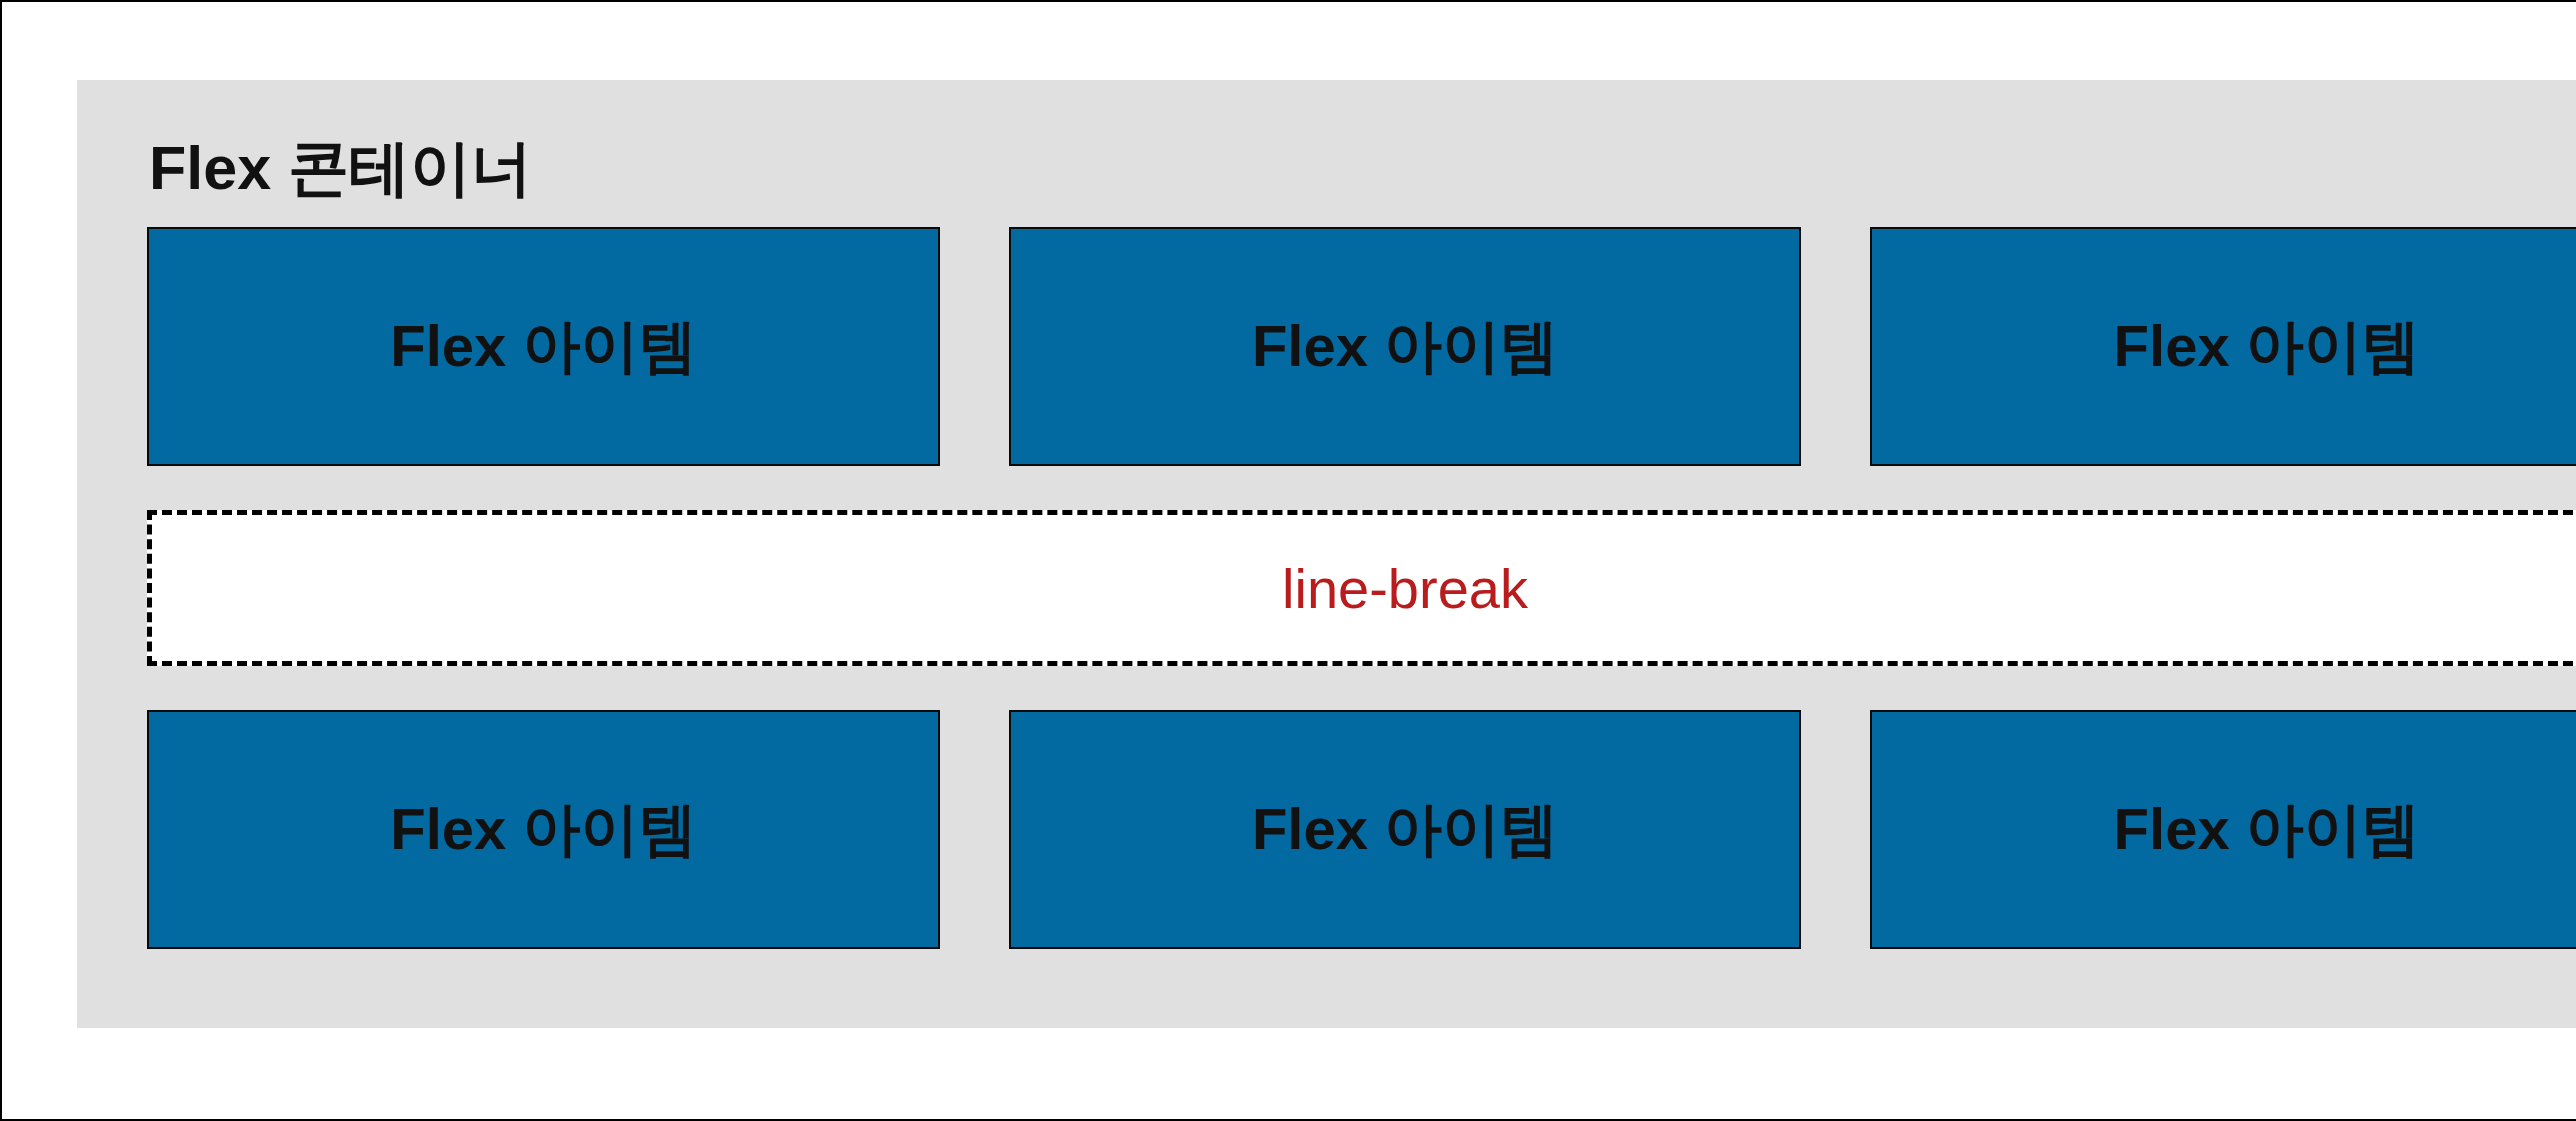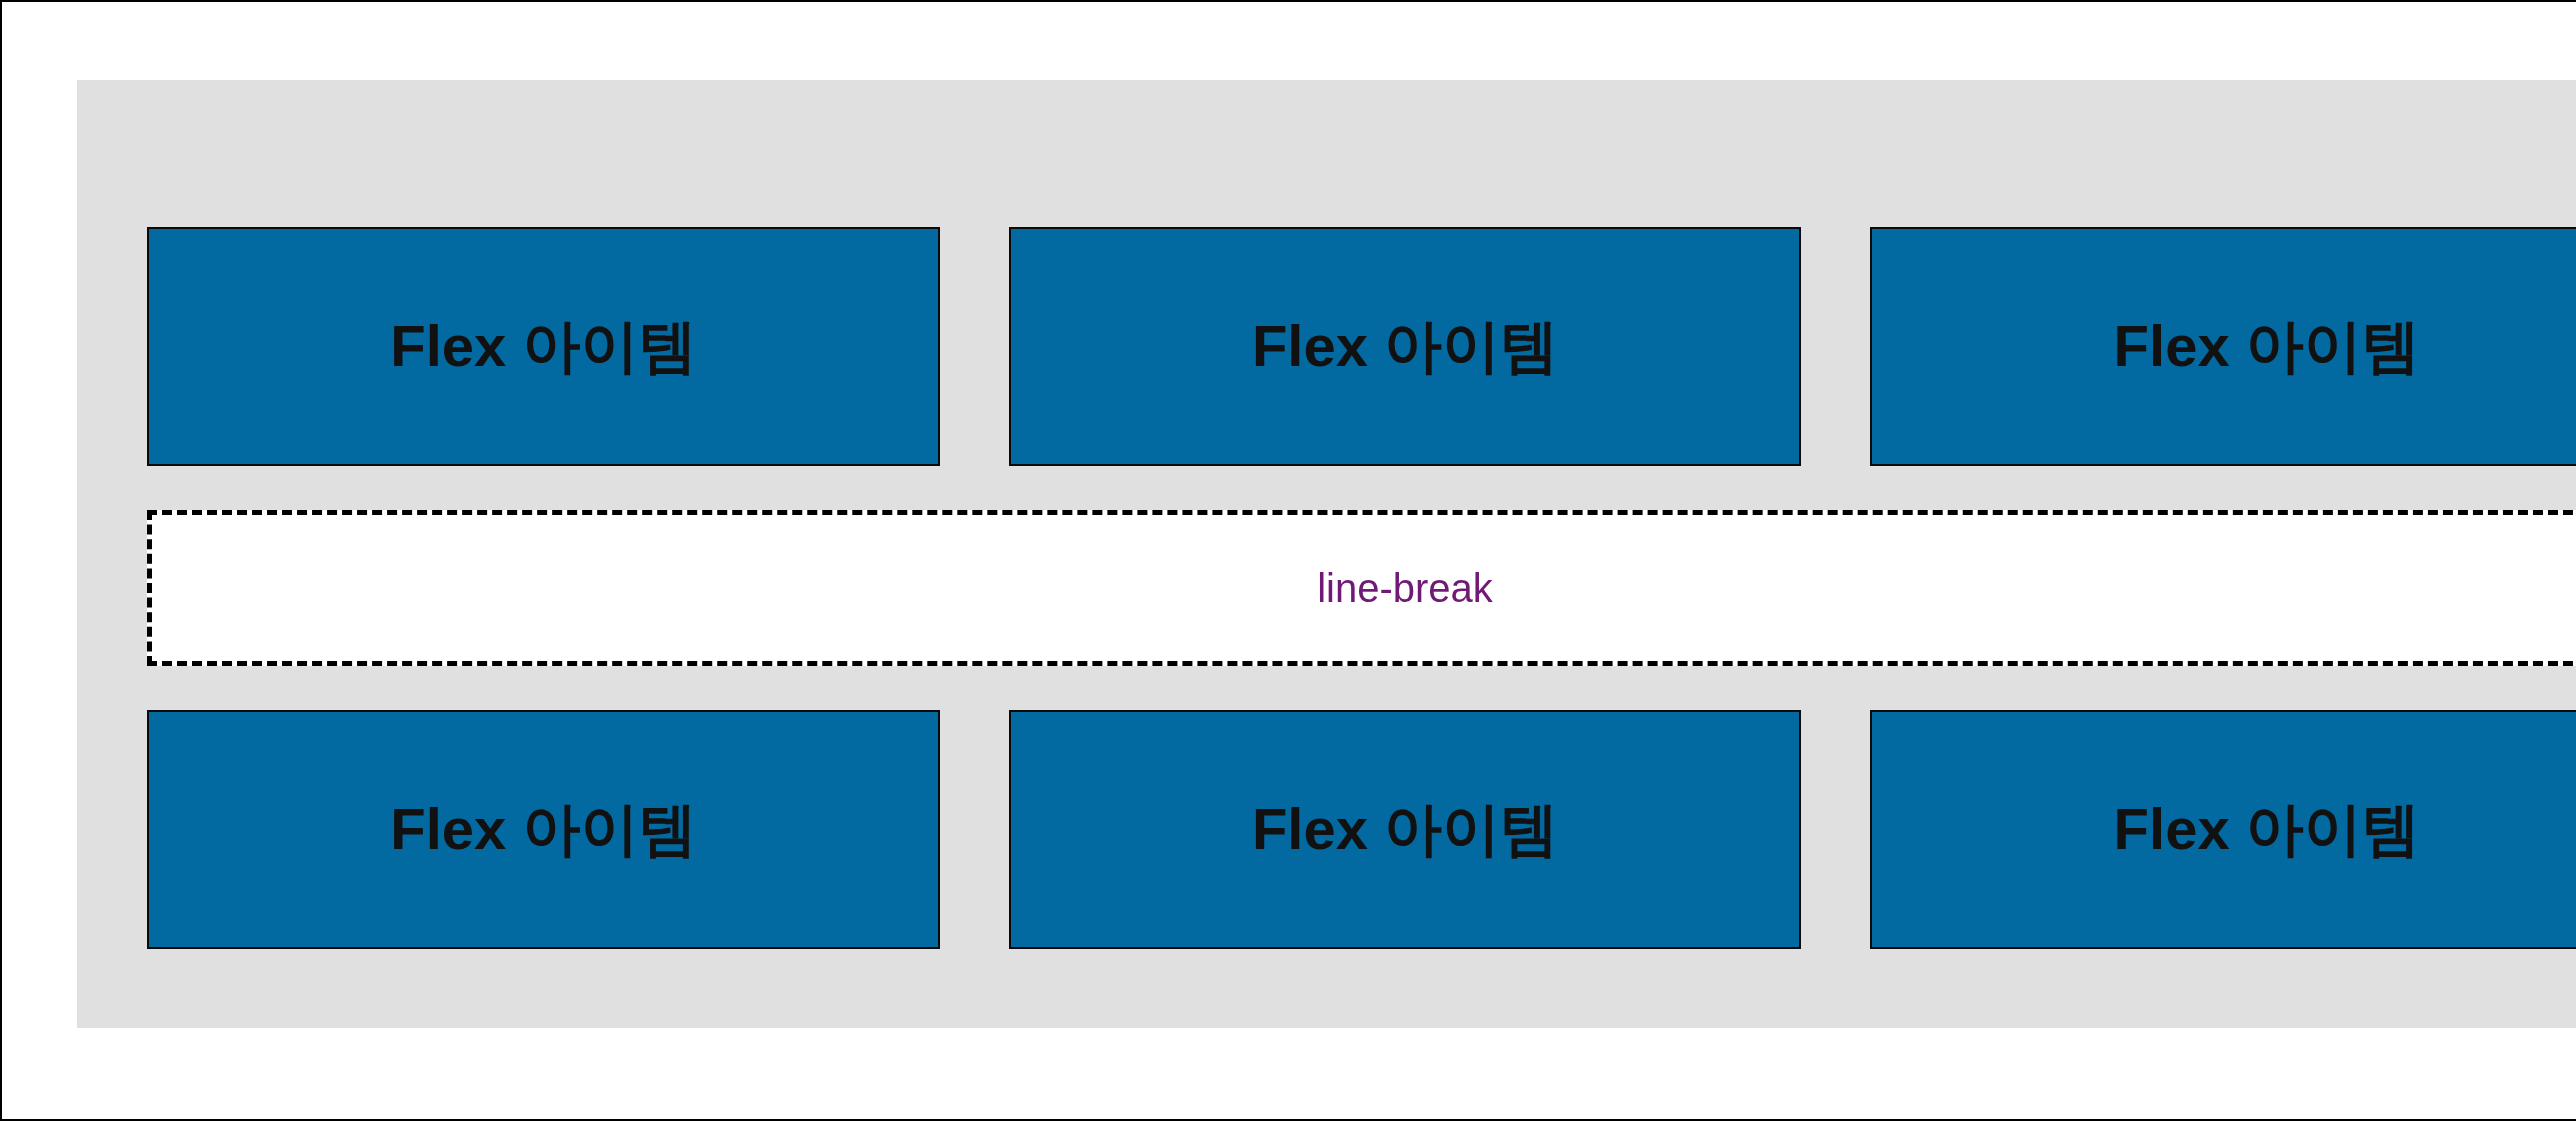--- a/index.html
+++ b/index.html
@@ -69,30 +69,31 @@
     height: 156px;
     box-sizing: border-box;
     background: #ffffff;
     border: 5.2px dashed #000000;
     display: flex;
     align-items: center;
     justify-content: center;
   }
 
   .line-break-box .line-break-label {
-    font-size: 40px;
+    font-size: 56px;
     font-weight: 400;
-    color: #701a75;
+    color: #b91c1c;
     white-space: nowrap;
   }
 </style>
 </head>
 <body>
 
 <div class="flex-container">
+  <div class="container-label">Flex 콘테이너</div>
 
   <div class="flex-area">
 
     <div class="flex-item">
       <span class="item-label">Flex 아이템</span>
     </div>
     <div class="flex-item">
       <span class="item-label">Flex 아이템</span>
     </div>
     <div class="flex-item">

